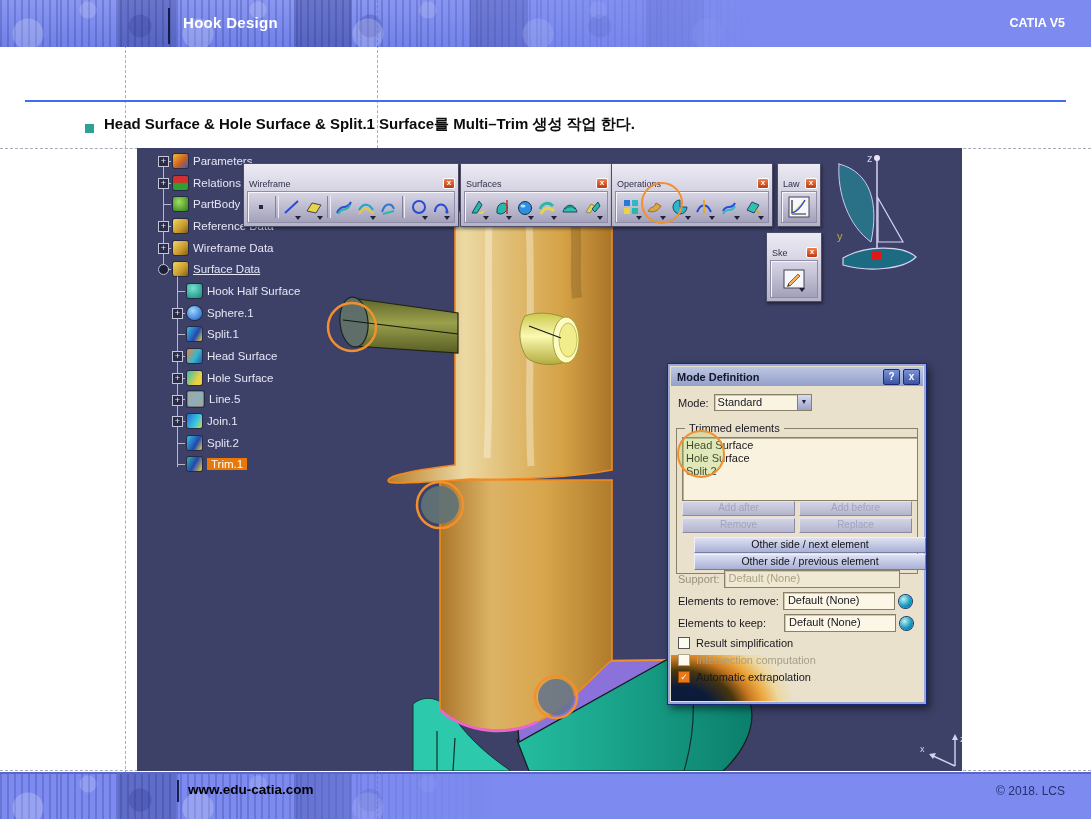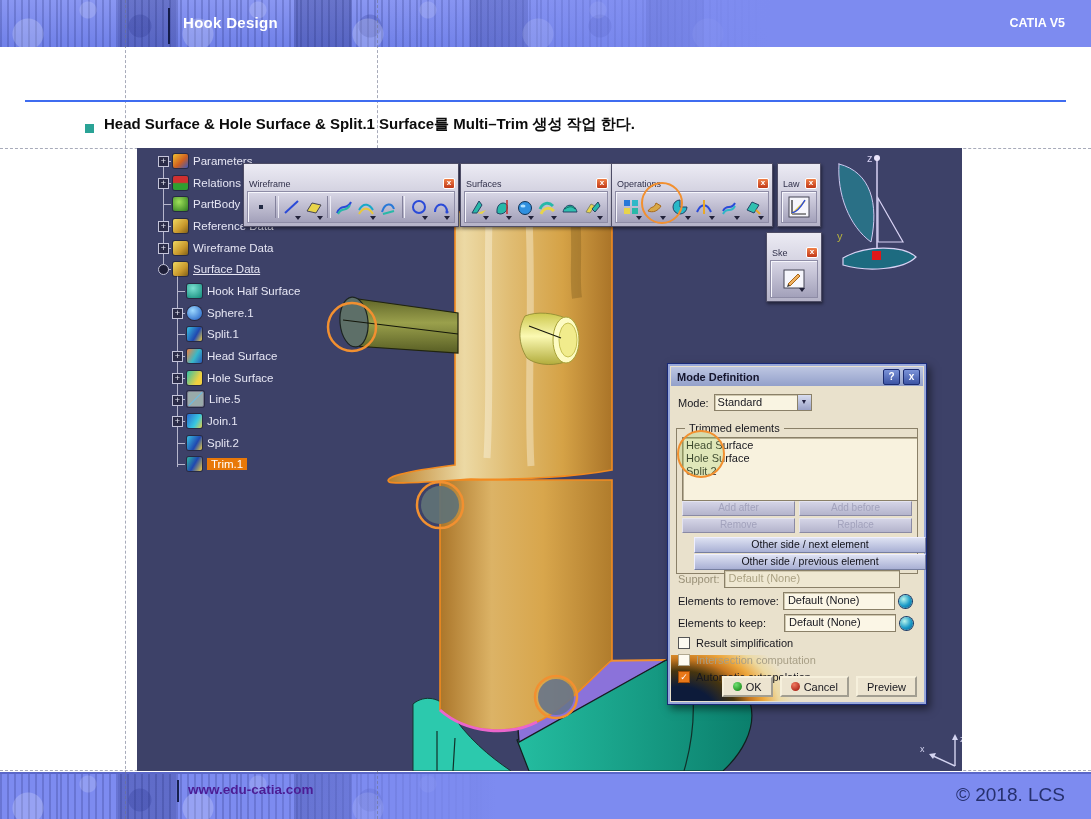--- a/index.html
+++ b/index.html
@@ -18,22 +18,22 @@
       repeating-linear-gradient(90deg, transparent 0 118px, rgba(28,36,110,.30) 118px 176px);
     background-size:170px 47px,170px 47px,230px 47px,60px 47px,100% 47px;}
   .bandfade{position:absolute;top:0;height:100%;}
   .top .bandfade{left:380px;width:711px;background:linear-gradient(90deg,rgba(125,139,240,0),#7d8bf0 55%);}
   .bottom .bandpat{width:520px;}
   .bottom .bandfade{left:240px;width:851px;background:linear-gradient(90deg,rgba(125,139,240,0),#7d8bf0 30%);}
   .hd-sep{position:absolute;left:168px;top:8px;width:2px;height:36px;background:#141c4a;}
   .hd-title{position:absolute;left:183px;top:14px;color:#fff;font-weight:bold;font-size:15px;letter-spacing:.3px;}
   .hd-brand{position:absolute;right:26px;top:16px;color:#fff;font-weight:bold;font-size:12.5px;}
   .ft-sep{position:absolute;left:177px;top:6px;width:2px;height:22px;background:#16204e;}
-  .ft-site{position:absolute;left:188px;top:8px;color:#4c1d95;font-weight:bold;font-size:13.5px;}
-  .ft-copy{position:absolute;right:26px;top:10px;color:#26306e;font-size:19px;}
+  .ft-site{position:absolute;left:188px;top:8px;color:#000000;font-weight:bold;font-size:13.5px;}
+  .ft-copy{position:absolute;right:26px;top:10px;color:#26306e;font-size:12px;}
   
   .pg-title{position:absolute;left:28px;top:64px;font-size:25px;font-weight:bold;color:#2357e2;z-index:3;}
   .rule{position:absolute;left:25px;top:100px;width:1041px;height:2px;background:#3f6cf0;z-index:3;}
   .bullet{position:absolute;left:85px;top:115px;display:flex;align-items:flex-start;z-index:3;}
   .bullet .sq{width:9px;height:9px;background:#2aa396;margin:9px 10px 0 0;flex:none;}
   .bullet .bt{font-size:15px;font-weight:bold;color:#0c0c0c;}
   
   .guide{position:absolute;z-index:1;}
   .gv{border-left:1px dashed rgba(110,115,140,.6);top:0;height:819px;width:0;}
   .gh{border-top:1px dashed rgba(110,115,140,.6);left:0;width:1091px;height:0;}
@@ -592,33 +592,20 @@
       </div>
       <div class="chk disabled" style="top:290px">
         <span class="box"></span>
           <span>Intersection computation</span>
       </div>
       <div class="chk checked" style="top:307px">
         <span class="box"></span>
           <span>Automatic extrapolation</span>
       </div>
 
-      <div class="acts">
-        <div class="abtn">
-            <span class="dotg"></span>
-            <span>OK</span>
-          </div>
-        <div class="abtn">
-            <span class="dotr"></span>
-            <span>Cancel</span>
-          </div>
-        <div class="abtn">
-            <span>Preview</span>
-          </div>
-      </div>
 
       <div class="dlg-ann"></div>
     </div>
   </div>
 
   <div class="band bottom">
     <div class="bandpat"></div>
     <div class="bandfade"></div>
     <div class="ft-sep"></div>
     <div class="ft-site">www.edu-catia.com</div>

